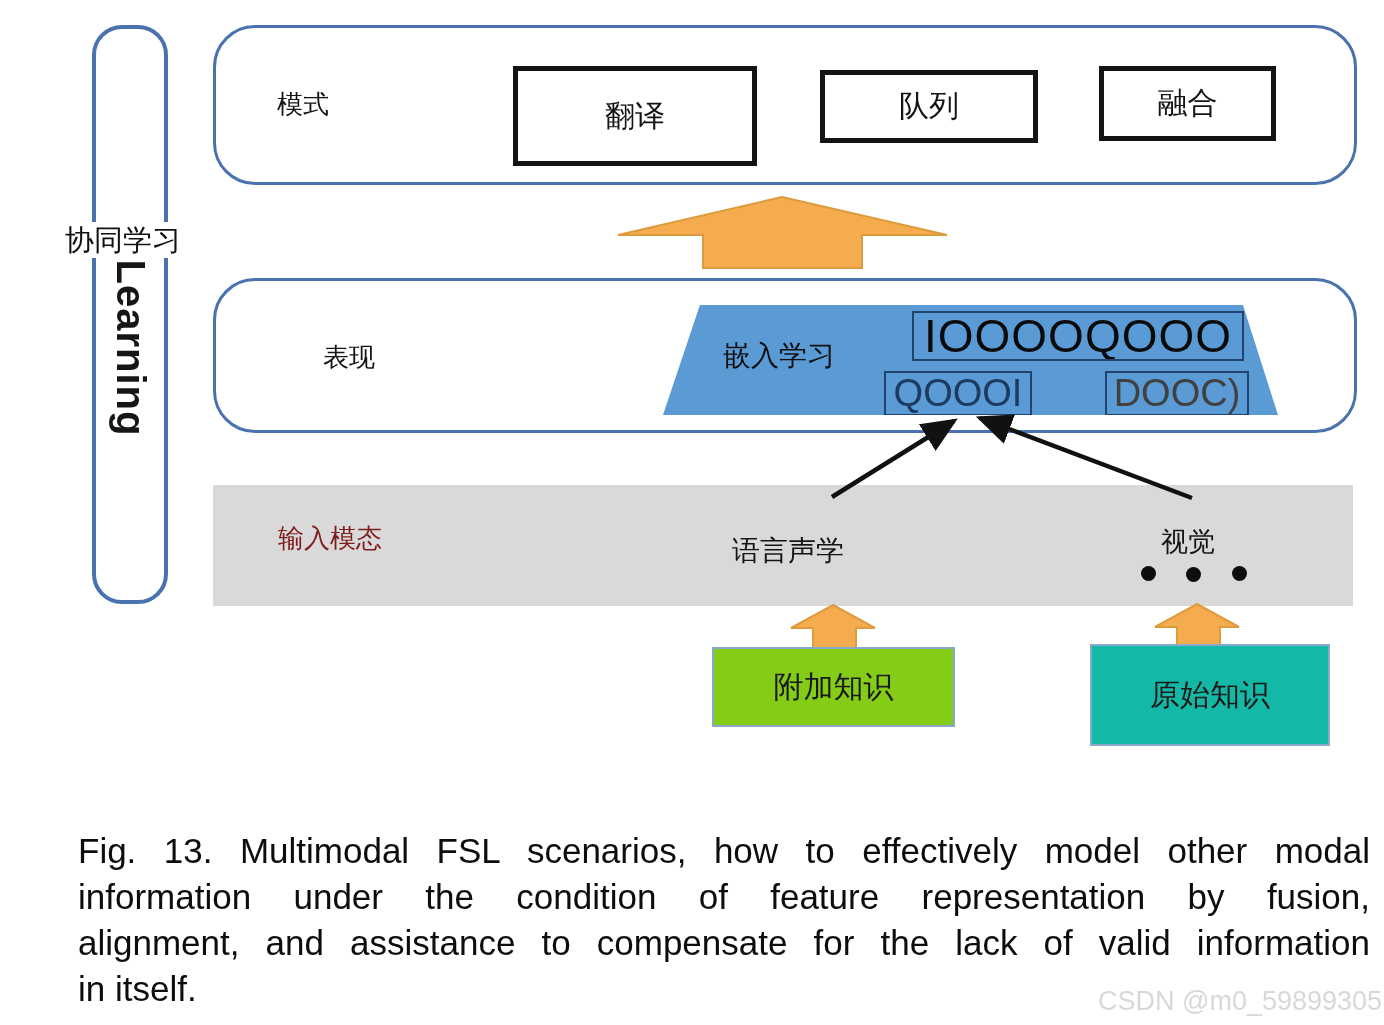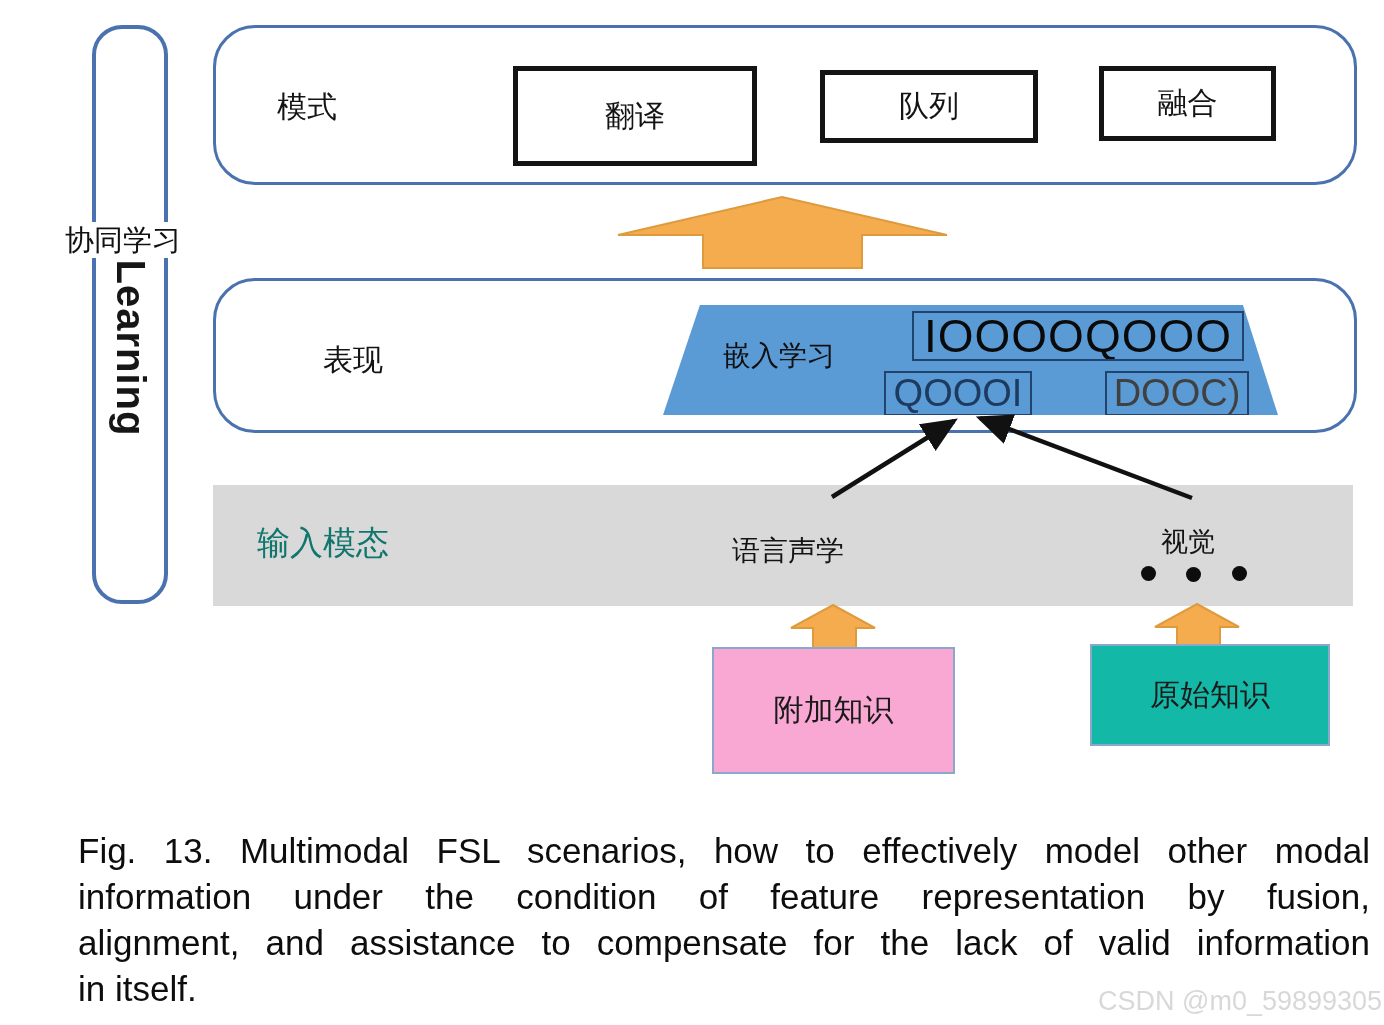--- a/index.html
+++ b/index.html
@@ -20,21 +20,21 @@
   .vbar-tag{
     position:absolute;left:62px;top:222px;z-index:6;
     font-size:29px;line-height:34px;background:#ffffff;padding:1px 3px;color:#111;
   }
   
   .section{
     position:absolute;border:3px solid #4a72ae;border-radius:42px;background:#ffffff;box-sizing:border-box;
   }
   .sec-top{left:213px;top:25px;width:1144px;height:160px;}
   .sec-mid{left:213px;top:278px;width:1144px;height:155px;}
-  .sec-label{position:absolute;font-size:30px;color:#141414;white-space:nowrap;}
+  .sec-label{position:absolute;font-size:26px;color:#141414;white-space:nowrap;}
   
   .bbox{
     position:absolute;border:5px solid #141414;background:#ffffff;box-sizing:border-box;
     display:flex;align-items:center;justify-content:center;font-size:30px;color:#141414;
   }
   .bbox1{left:513px;top:66px;width:244px;height:100px;}
   .bbox2{left:820px;top:70px;width:218px;height:73px;}
   .bbox3{left:1099px;top:66px;width:177px;height:75px;}
   
   .arrow-svg{position:absolute;}
@@ -49,33 +49,33 @@
   .trap-label{position:absolute;left:60px;top:32px;font-size:28px;color:#101010;white-space:nowrap;}
   .nodebox{
     position:absolute;border:2px solid #22436e;box-sizing:border-box;
     display:flex;align-items:center;justify-content:center;white-space:nowrap;overflow:hidden;
   }
   .nodes1{left:249px;top:6px;width:332px;height:50px;font-size:46px;line-height:46px;color:#0a0a0a;letter-spacing:1px;}
   .nodes2a{left:221px;top:66px;width:148px;height:45px;font-size:38px;color:#1d3a60;}
   .nodes2b{left:442px;top:66px;width:144px;height:45px;font-size:38px;color:#404040;}
   
   .gray-band{position:absolute;left:213px;top:485px;width:1140px;height:121px;background:#d9d9d9;}
-  .band-label1{position:absolute;left:44px;top:36px;font-size:33px;color:#0f766e;white-space:nowrap;}
+  .band-label1{position:absolute;left:65px;top:36px;font-size:26px;color:#7f1d1d;white-space:nowrap;}
   .band-label2{position:absolute;left:519px;top:47px;font-size:28px;color:#141414;white-space:nowrap;}
   .band-label3{position:absolute;left:948px;top:39px;font-size:27px;color:#141414;white-space:nowrap;}
   .dot{position:absolute;width:15px;height:15px;border-radius:50%;background:#0d0d0d;}
   .dot1{left:928px;top:81px;}
   .dot2{left:973px;top:82px;}
   .dot3{left:1019px;top:81px;}
   
   .kbox{
     position:absolute;border:2px solid #8aa8cc;box-sizing:border-box;
     display:flex;align-items:center;justify-content:center;font-size:30px;color:#1a1a1a;
   }
-  .kbox-pink{left:712px;top:647px;width:243px;height:127px;background:#f9a8d4;}
+  .kbox-pink{left:712px;top:647px;width:243px;height:80px;background:#84cc16;}
   .kbox-green{left:1090px;top:644px;width:240px;height:102px;background:#14b8a6;}
   
   .overlay-svg{position:absolute;left:0;top:0;pointer-events:none;}
   
   .caption{
     position:absolute;left:78px;top:828px;width:1292px;
     font-size:35px;line-height:46px;color:#0d0d0d;
   }
   .cap-line{text-align:justify;text-align-last:justify;}
   .cap-line.last{text-align:center;text-align-last:left;}

